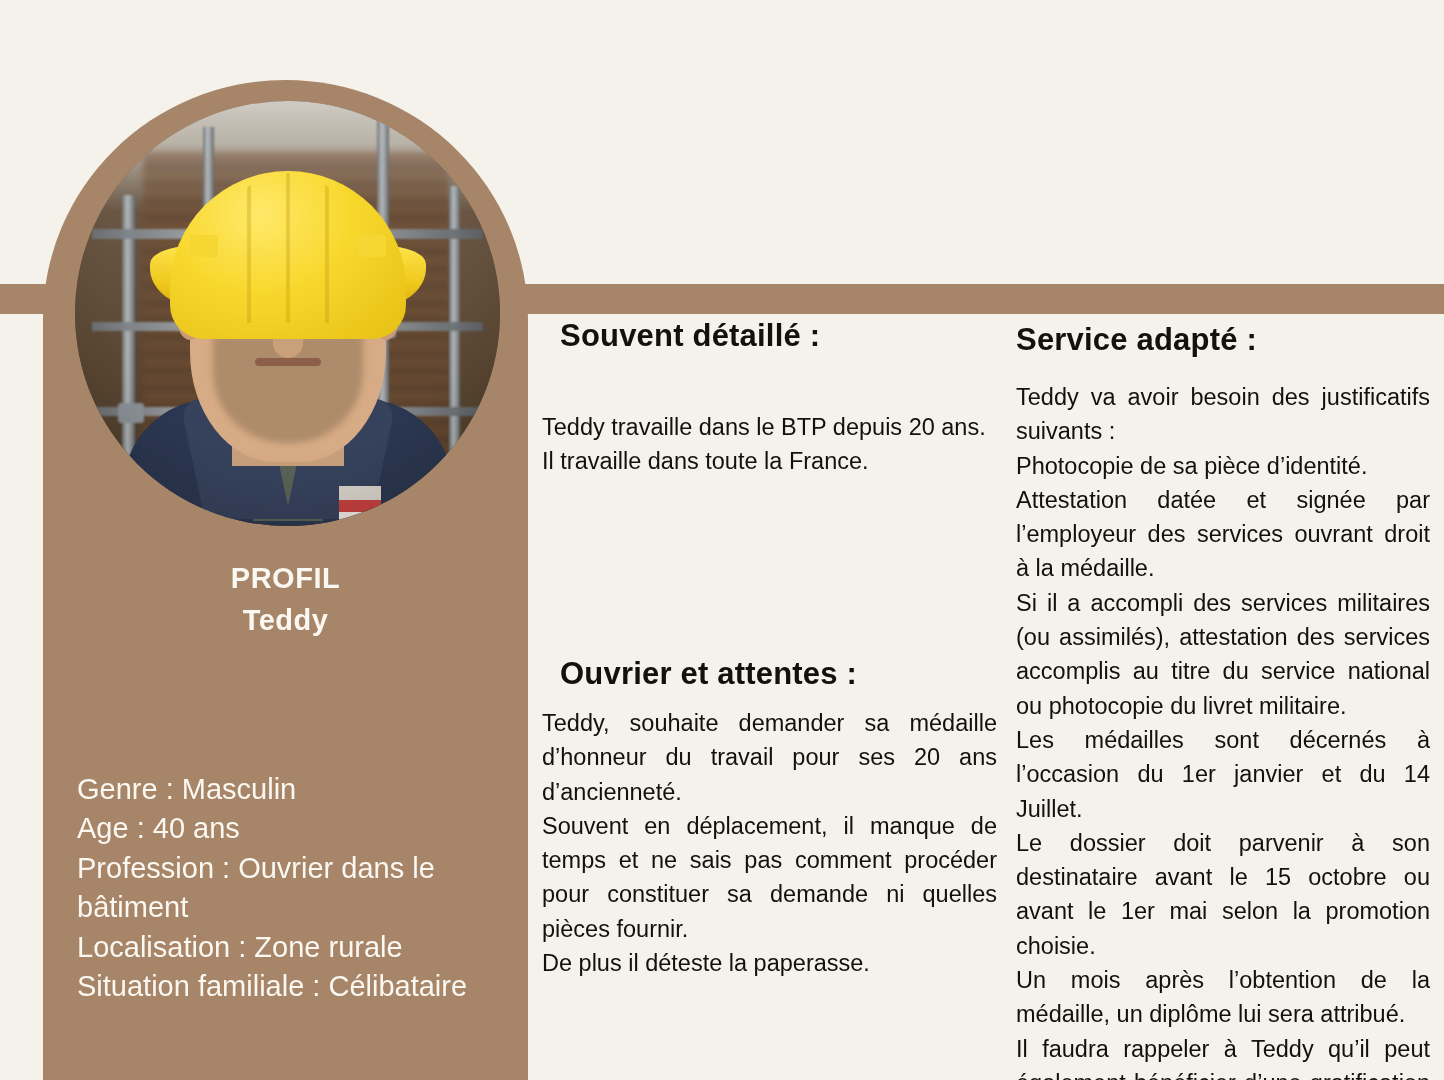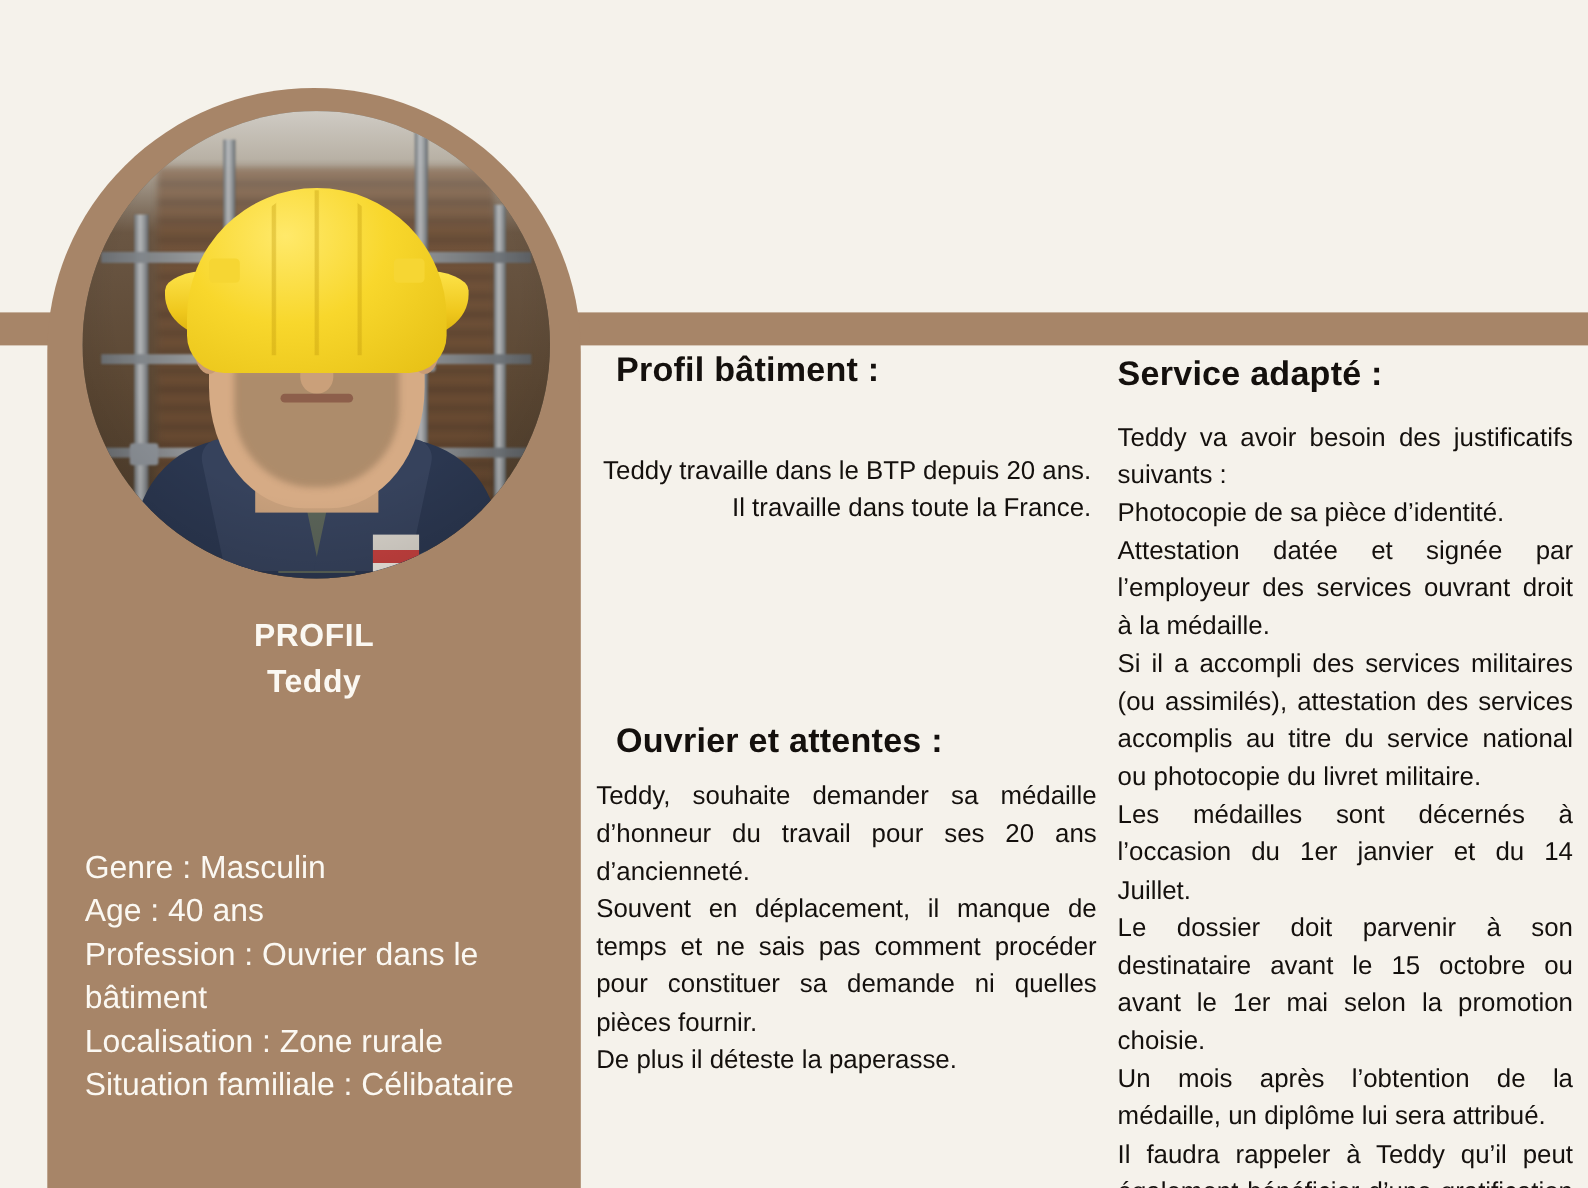--- a/index.html
+++ b/index.html
@@ -334,21 +334,21 @@
   .body-text {
     font-size: 23.5px;
     line-height: 1.46;
     color: #14100D;
     margin: 0;
     white-space: pre-line;
   }
   .body-text.justify { text-align: justify; }
 
   .block-profil   { position: absolute; left: 0;  top: 0;   }
-  .para-profil    { position: absolute; left: 2px; top: 92px; width: 450px; text-align: right; }
+  .para-profil    { position: absolute; left: 2px; top: 92px; width: 450px; }
   .block-besoins  { position: absolute; left: 0;  top: 338px; }
   .para-besoins   { position: absolute; left: 2px; top: 388px; width: 455px; }
 
   .block-service  { position: absolute; left: 0; top: 0; }
   .para-service   { position: absolute; left: 0; top: 58px; width: 414px; }
 </style>
 </head>
 <body>
 
 <div class="persona">
@@ -407,21 +407,21 @@
   <div class="profile-meta">
     <span class="row">Genre : Masculin</span>
     <span class="row">Age : 40 ans</span>
     <span class="row">Profession :  Ouvrier dans le</span>
     <span class="row">bâtiment</span>
     <span class="row">Localisation : Zone rurale</span>
     <span class="row">Situation familiale : Célibataire</span>
   </div>
 
   <div class="col-mid">
-    <h2 class="heading indented block-profil">Profil bâtiment :</h2>
+    <h2 class="heading indented block-profil">Souvent détaillé :</h2>
     <p class="body-text para-profil">Teddy travaille dans le BTP depuis 20 ans.
 Il travaille dans toute la France.</p>
 
     <h2 class="heading indented block-besoins">Ouvrier et attentes :</h2>
     <p class="body-text justify para-besoins">Teddy, souhaite demander sa médaille d’honneur du travail pour ses 20 ans d’ancienneté.
 Souvent en déplacement, il manque de temps et ne sais pas comment procéder pour constituer sa demande ni quelles pièces fournir.
 De plus il déteste la paperasse.</p>
   </div>
 
   <div class="col-right">

